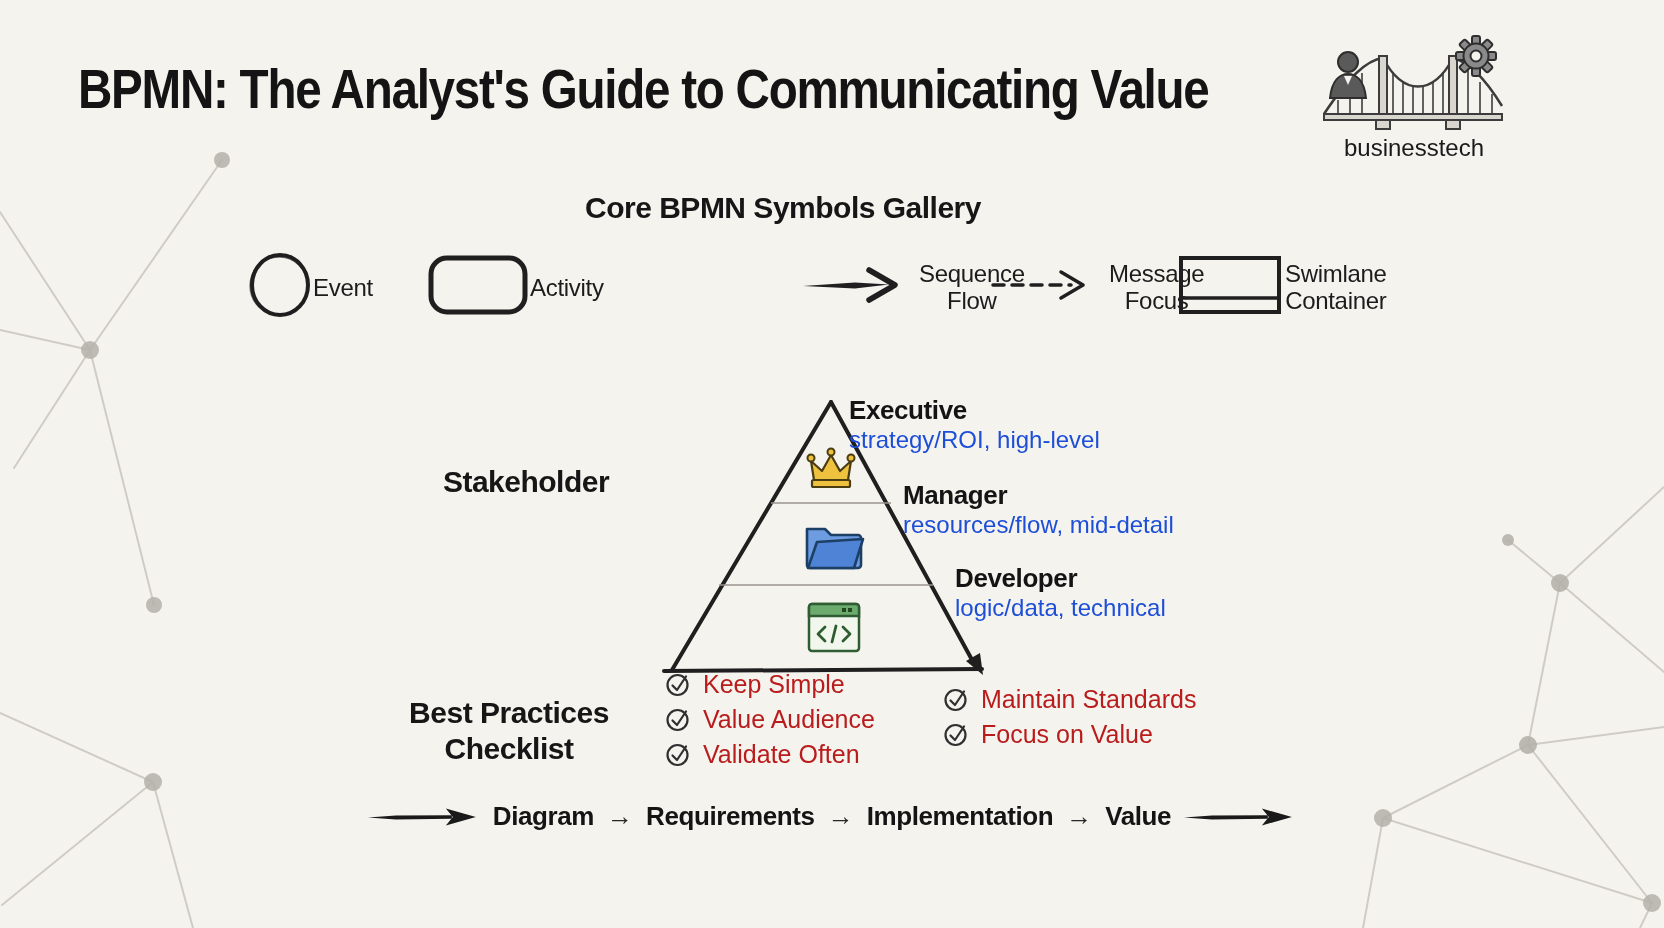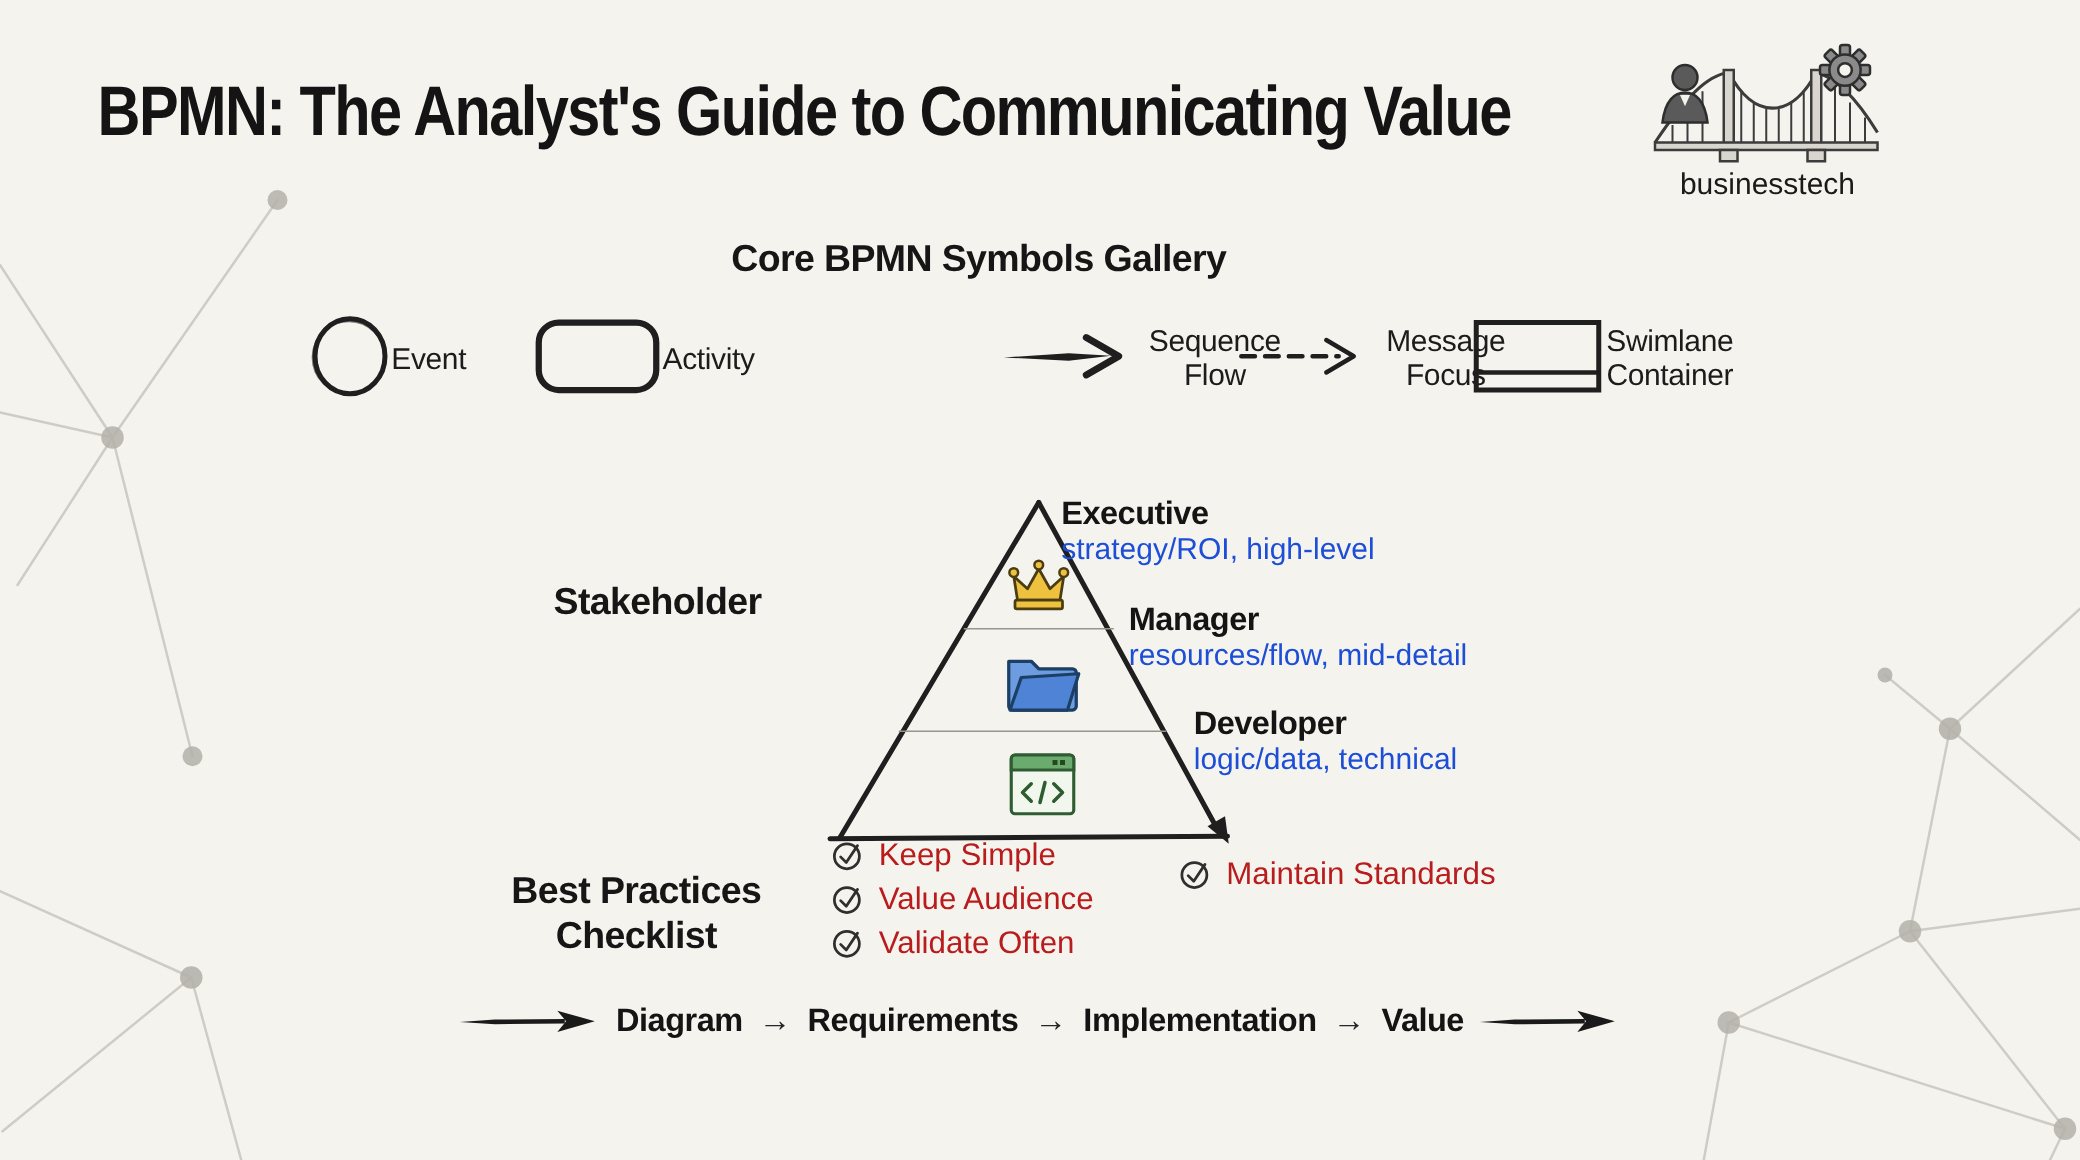--- a/index.html
+++ b/index.html
@@ -292,20 +292,27 @@
   </div>
 
   <div class="check-col" style="left:943px;top:682px">
     <div class="check-row">
       <svg width="27" height="27" viewBox="0 0 27 27">
           <circle cx="12.5" cy="14" r="10" fill="none" stroke="#2f2f2f" stroke-width="2.2"></circle>
           <path d="M7.5,14.5 L12,19 L21,5.5" fill="none" stroke="#2f2f2f" stroke-width="2.2" stroke-linecap="round" stroke-linejoin="round"></path>
         </svg>
       <span>Maintain Standards</span>
     </div>
+    <div class="check-row">
+      <svg width="27" height="27" viewBox="0 0 27 27">
+          <circle cx="12.5" cy="14" r="10" fill="none" stroke="#2f2f2f" stroke-width="2.2"></circle>
+          <path d="M7.5,14.5 L12,19 L21,5.5" fill="none" stroke="#2f2f2f" stroke-width="2.2" stroke-linecap="round" stroke-linejoin="round"></path>
+        </svg>
+      <span>Focus on Value</span>
+    </div>
   </div>
 
   <div class="flow">
     <svg width="112" height="22" viewBox="0 0 112 22">
       <polygon points="0,11.5 28,9.6 84,9.2 84,12.8 28,13.4" fill="#1a1a1a"></polygon>
       <polygon points="78,2.5 108,11 78,19.5 85,11" fill="#1a1a1a"></polygon>
     </svg>
     <span class="flow-step">Diagram</span>
     <span class="flow-sep">→</span>
     <span class="flow-step">Requirements</span>

